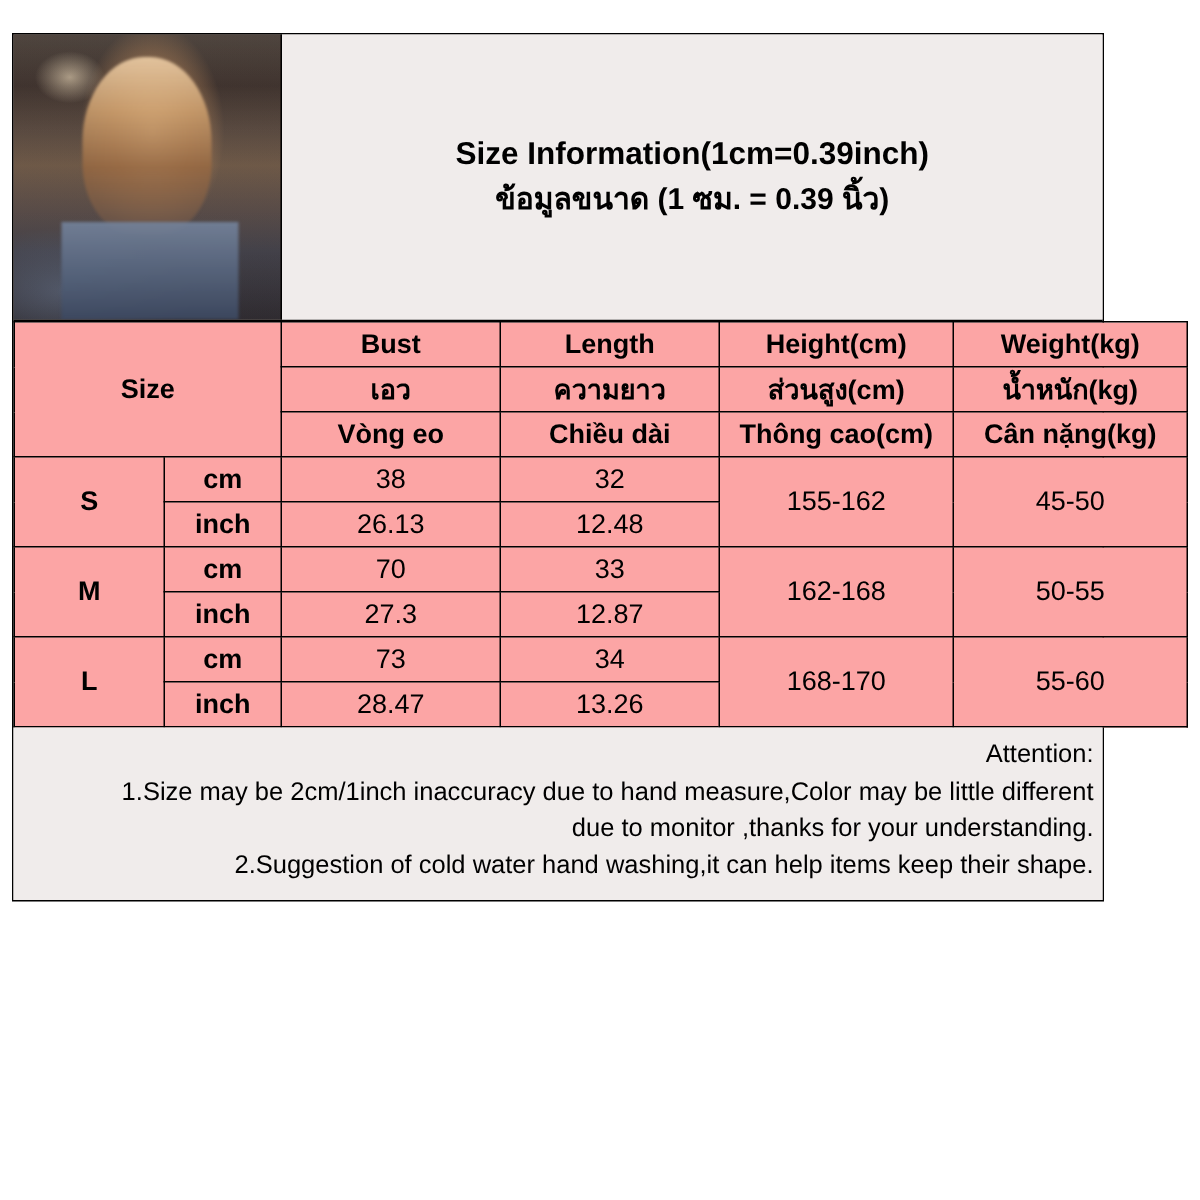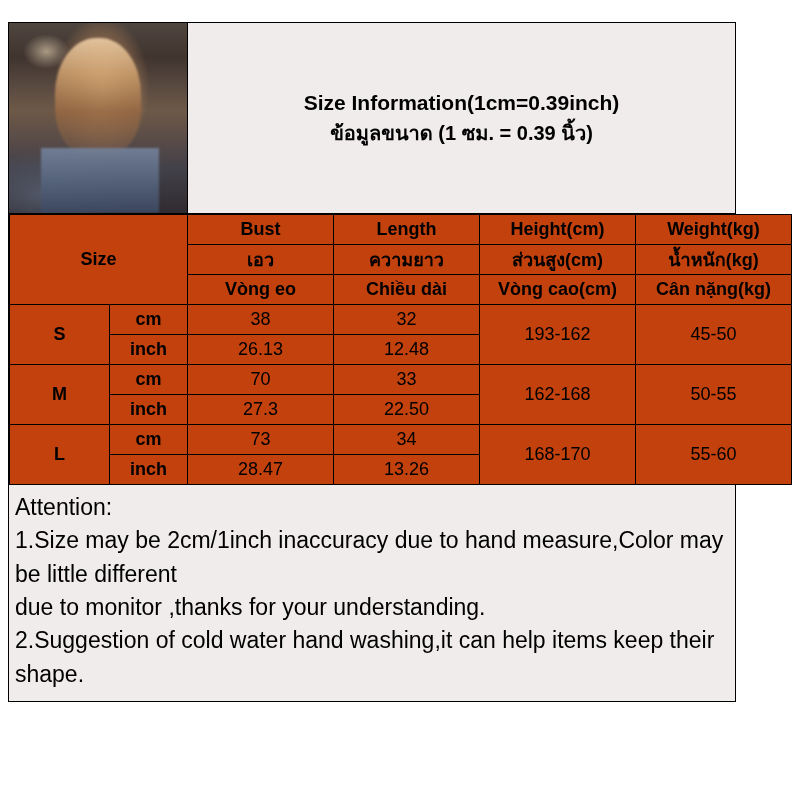--- a/index.html
+++ b/index.html
@@ -103,21 +103,21 @@
   table.size-table {
     border-collapse: collapse;
     width: 100%;
     table-layout: fixed;
   }
   table.size-table td, table.size-table th {
     border: 1px solid #000;
     text-align: center;
     vertical-align: middle;
     font-size: 18px;
-    background: #c2410c;
+    background: #fca5a5;
     padding: 0;
     height: 29px;
   }
   .col-size   { width: 100px; }
   .col-unit   { width: 78px; }
   .col-bust   { width: 146px; }
   .col-length { width: 146px; }
   .col-height { width: 156px; }
   .col-weight { width: 156px; }
 
@@ -136,23 +136,23 @@
   }
   .val { font-size: 19px; }
   .hw  { font-size: 19px; }
 
   
   .attention {
     padding: 6px 6px 10px 6px;
     background: #f0eceb;
   }
   .attention div {
-    font-size: 23px;
+    font-size: 17px;
     line-height: 1.45;
-    text-align: left;
+    text-align: right;
   }
   .attention .head { margin-bottom: 0px; }
 </style>
 </head>
 <body>
 
 <div class="page">
   <div class="chart">
 
     <div class="header-row">
@@ -189,50 +189,50 @@
         </tr>
         <tr>
           <td class="unit-label">เอว</td>
           <td class="unit-label">ความยาว</td>
           <td class="unit-label">ส่วนสูง(cm)</td>
           <td class="unit-label">น้ำหนัก(kg)</td>
         </tr>
         <tr>
           <td class="unit-label">Vòng eo</td>
           <td class="unit-label">Chiều dài</td>
-          <td class="unit-label">Vòng cao(cm)</td>
+          <td class="unit-label">Thông cao(cm)</td>
           <td class="unit-label">Cân nặng(kg)</td>
         </tr>
 
         <tr>
           <td class="grp-label" rowspan="2">S</td>
           <td class="unit-label">cm</td>
           <td class="val">38</td>
           <td class="val">32</td>
-          <td class="hw" rowspan="2">193-162</td>
+          <td class="hw" rowspan="2">155-162</td>
           <td class="hw" rowspan="2">45-50</td>
         </tr>
         <tr>
           <td class="unit-label">inch</td>
           <td class="val">26.13</td>
           <td class="val">12.48</td>
         </tr>
 
         <tr>
           <td class="grp-label" rowspan="2">M</td>
           <td class="unit-label">cm</td>
           <td class="val">70</td>
           <td class="val">33</td>
           <td class="hw" rowspan="2">162-168</td>
           <td class="hw" rowspan="2">50-55</td>
         </tr>
         <tr>
           <td class="unit-label">inch</td>
           <td class="val">27.3</td>
-          <td class="val">22.50</td>
+          <td class="val">12.87</td>
         </tr>
 
         <tr>
           <td class="grp-label" rowspan="2">L</td>
           <td class="unit-label">cm</td>
           <td class="val">73</td>
           <td class="val">34</td>
           <td class="hw" rowspan="2">168-170</td>
           <td class="hw" rowspan="2">55-60</td>
         </tr>

